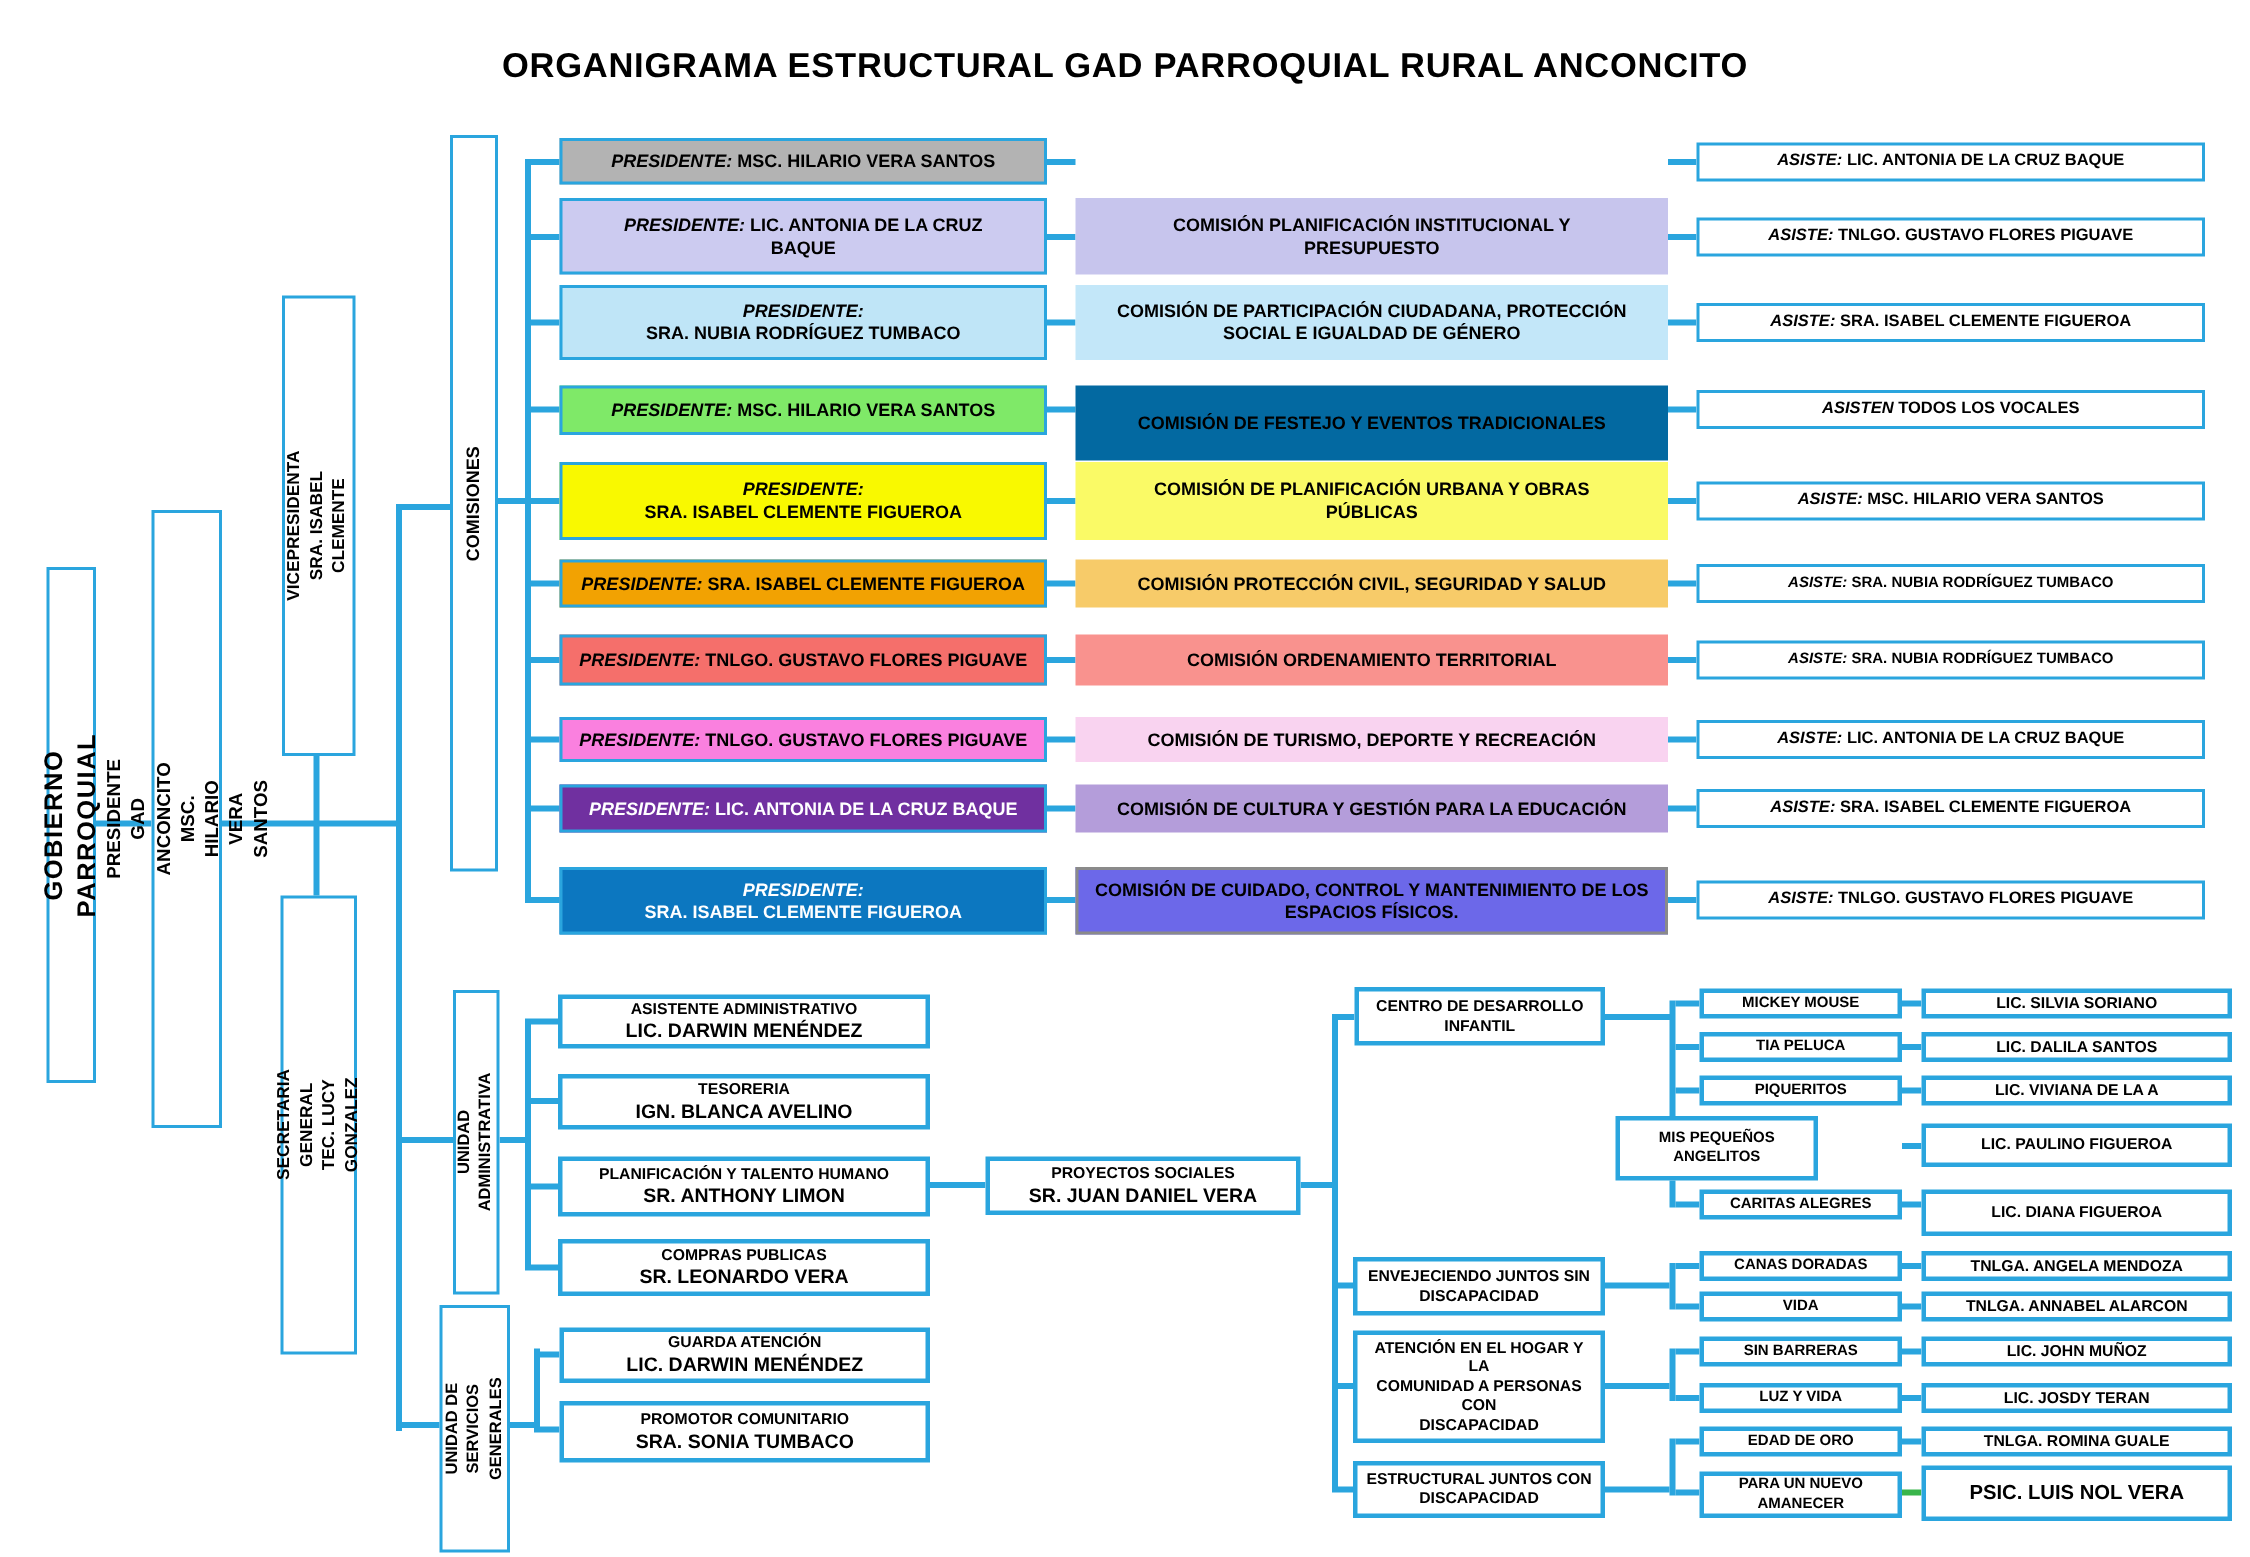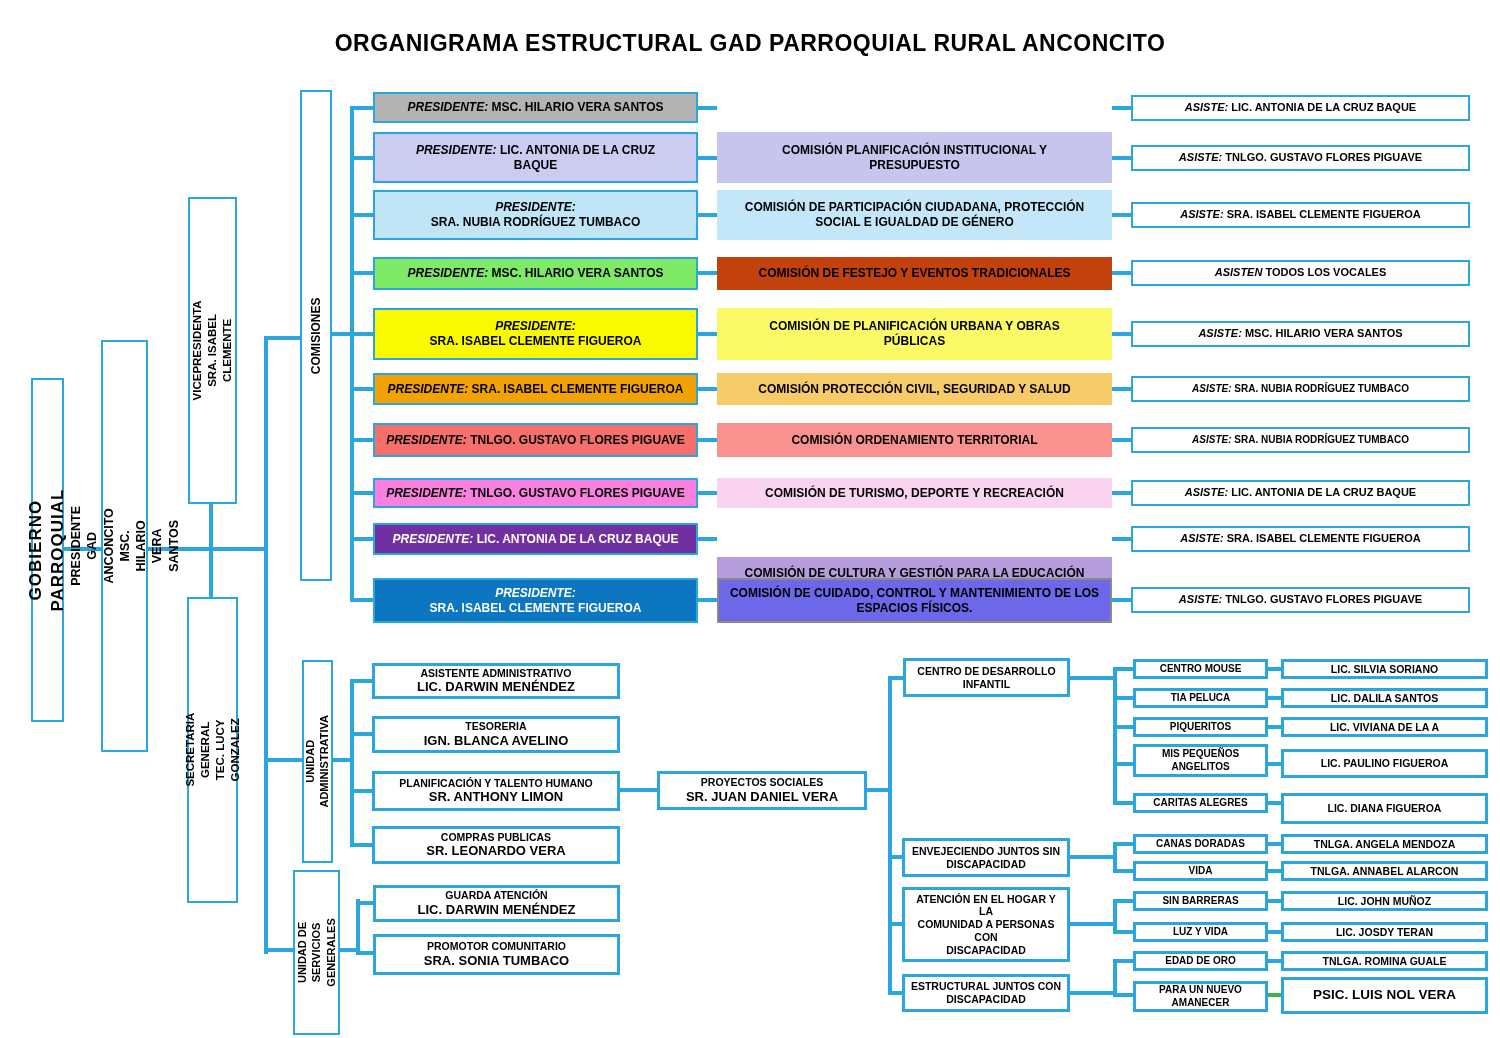--- a/index.html
+++ b/index.html
@@ -174,21 +174,21 @@
     </div>
   <div class="box cbox pre" style="top: 190px; height: 50px; background: rgb(195, 231, 249);">COMISIÓN DE PARTICIPACIÓN CIUDADANA, PROTECCIÓN
 SOCIAL E IGUALDAD DE GÉNERO</div>
   <div class="box abox" style="top:202px">
       <div><span class="lbl">ASISTE:</span> <span>SRA. ISABEL CLEMENTE FIGUEROA</span></div>
     </div>
 
   <div class="box pbox" style="top: 257px; height: 33px; background: rgb(127, 233, 104); color: rgb(0, 0, 0);">
       <div><span class="lbl">PRESIDENTE:</span> <span class="pre">MSC. HILARIO VERA SANTOS</span></div>
     </div>
-  <div class="box cbox pre" style="top: 257px; height: 33px; background: #c2410c;">COMISIÓN DE FESTEJO Y EVENTOS TRADICIONALES</div>
+  <div class="box cbox pre" style="top: 257px; height: 50px; background: #0369a1;">COMISIÓN DE FESTEJO Y EVENTOS TRADICIONALES</div>
   <div class="box abox" style="top:260px">
       <div><span class="lbl">ASISTEN</span> <span>TODOS LOS VOCALES</span></div>
     </div>
 
   <div class="box pbox stacked" style="top: 308px; height: 52px; background: rgb(249, 249, 0); color: rgb(0, 0, 0);">
       <div><span class="lbl">PRESIDENTE:</span> <span class="pre">SRA. ISABEL CLEMENTE FIGUEROA</span></div>
     </div>
   <div class="box cbox pre" style="top: 308px; height: 52px; background: rgb(250, 250, 102);">COMISIÓN DE PLANIFICACIÓN URBANA Y OBRAS
 PÚBLICAS</div>
   <div class="box abox" style="top:321px">
@@ -215,21 +215,21 @@
       <div><span class="lbl">PRESIDENTE:</span> <span class="pre">TNLGO. GUSTAVO FLORES PIGUAVE</span></div>
     </div>
   <div class="box cbox pre" style="top: 478px; height: 30px; background: rgb(249, 211, 240);">COMISIÓN DE TURISMO, DEPORTE Y RECREACIÓN</div>
   <div class="box abox" style="top:480px">
       <div><span class="lbl">ASISTE:</span> <span>LIC. ANTONIA DE LA CRUZ BAQUE</span></div>
     </div>
 
   <div class="box pbox" style="top: 523px; height: 32px; background: rgb(112, 48, 160); color: rgb(255, 255, 255);">
       <div><span class="lbl">PRESIDENTE:</span> <span class="pre">LIC. ANTONIA DE LA CRUZ BAQUE</span></div>
     </div>
-  <div class="box cbox pre" style="top: 523px; height: 32px; background: rgb(180, 157, 218); margin-top: 34px;">COMISIÓN DE CULTURA Y GESTIÓN PARA LA EDUCACIÓN</div>
+  <div class="box cbox pre" style="top: 523px; height: 32px; background: rgb(180, 157, 218);">COMISIÓN DE CULTURA Y GESTIÓN PARA LA EDUCACIÓN</div>
   <div class="box abox" style="top:526px">
       <div><span class="lbl">ASISTE:</span> <span>SRA. ISABEL CLEMENTE FIGUEROA</span></div>
     </div>
 
   <div class="box pbox stacked" style="top: 578px; height: 45px; background: rgb(12, 119, 192); color: rgb(255, 255, 255);">
       <div><span class="lbl">PRESIDENTE:</span> <span class="pre">SRA. ISABEL CLEMENTE FIGUEROA</span></div>
     </div>
   <div class="box cbox pre bordered" style="top: 578px; height: 45px; background: rgb(108, 104, 233);">COMISIÓN DE CUIDADO, CONTROL Y MANTENIMIENTO DE LOS
 ESPACIOS FÍSICOS.</div>
   <div class="box abox" style="top:587px">
@@ -284,27 +284,27 @@
   <div class="box gbox pre" style="left:903px;top:658px;width:167px;height:39px">CENTRO DE DESARROLLO
 INFANTIL</div>
   <div class="box gbox pre" style="left:902px;top:838px;width:168px;height:39px">ENVEJECIENDO JUNTOS SIN
 DISCAPACIDAD</div>
   <div class="box gbox pre" style="left:902px;top:887px;width:168px;height:75px">ATENCIÓN EN EL HOGAR Y LA
 COMUNIDAD A PERSONAS CON
 DISCAPACIDAD</div>
   <div class="box gbox pre" style="left:902px;top:974px;width:168px;height:38px">ESTRUCTURAL JUNTOS CON
 DISCAPACIDAD</div>
 
-  <div class="box sbox pre" style="left:1133px;top:659px;width:135px;height:20px">CENTRO MOUSE</div>
+  <div class="box sbox pre" style="left:1133px;top:659px;width:135px;height:20px">MICKEY MOUSE</div>
   <div class="box stbox" style="left:1281px;top:659px;width:207px;height:20px">LIC. SILVIA SORIANO</div>
   <div class="box sbox pre" style="left:1133px;top:688px;width:135px;height:20px">TIA PELUCA</div>
   <div class="box stbox" style="left:1281px;top:688px;width:207px;height:20px">LIC. DALILA SANTOS</div>
   <div class="box sbox pre" style="left:1133px;top:717px;width:135px;height:20px">PIQUERITOS</div>
   <div class="box stbox" style="left:1281px;top:717px;width:207px;height:20px">LIC. VIVIANA DE LA A</div>
-  <div class="box sbox pre" style="left:1133px;top:744px;width:135px;height:33px">MIS PEQUEÑOS
+  <div class="box sbox pre" style="left:1077px;top:744px;width:135px;height:43px">MIS PEQUEÑOS
 ANGELITOS</div>
   <div class="box stbox" style="left:1281px;top:749px;width:207px;height:29px">LIC. PAULINO FIGUEROA</div>
   <div class="box sbox pre" style="left:1133px;top:793px;width:135px;height:20px">CARITAS ALEGRES</div>
   <div class="box stbox" style="left:1281px;top:793px;width:207px;height:31px">LIC. DIANA FIGUEROA</div>
 
   <div class="box sbox pre" style="left:1133px;top:834px;width:135px;height:20px">CANAS DORADAS</div>
   <div class="box stbox" style="left:1281px;top:834px;width:207px;height:20px">TNLGA. ANGELA MENDOZA</div>
   <div class="box sbox pre" style="left:1133px;top:861px;width:135px;height:20px">VIDA</div>
   <div class="box stbox" style="left:1281px;top:861px;width:207px;height:20px">TNLGA. ANNABEL ALARCON</div>
 

